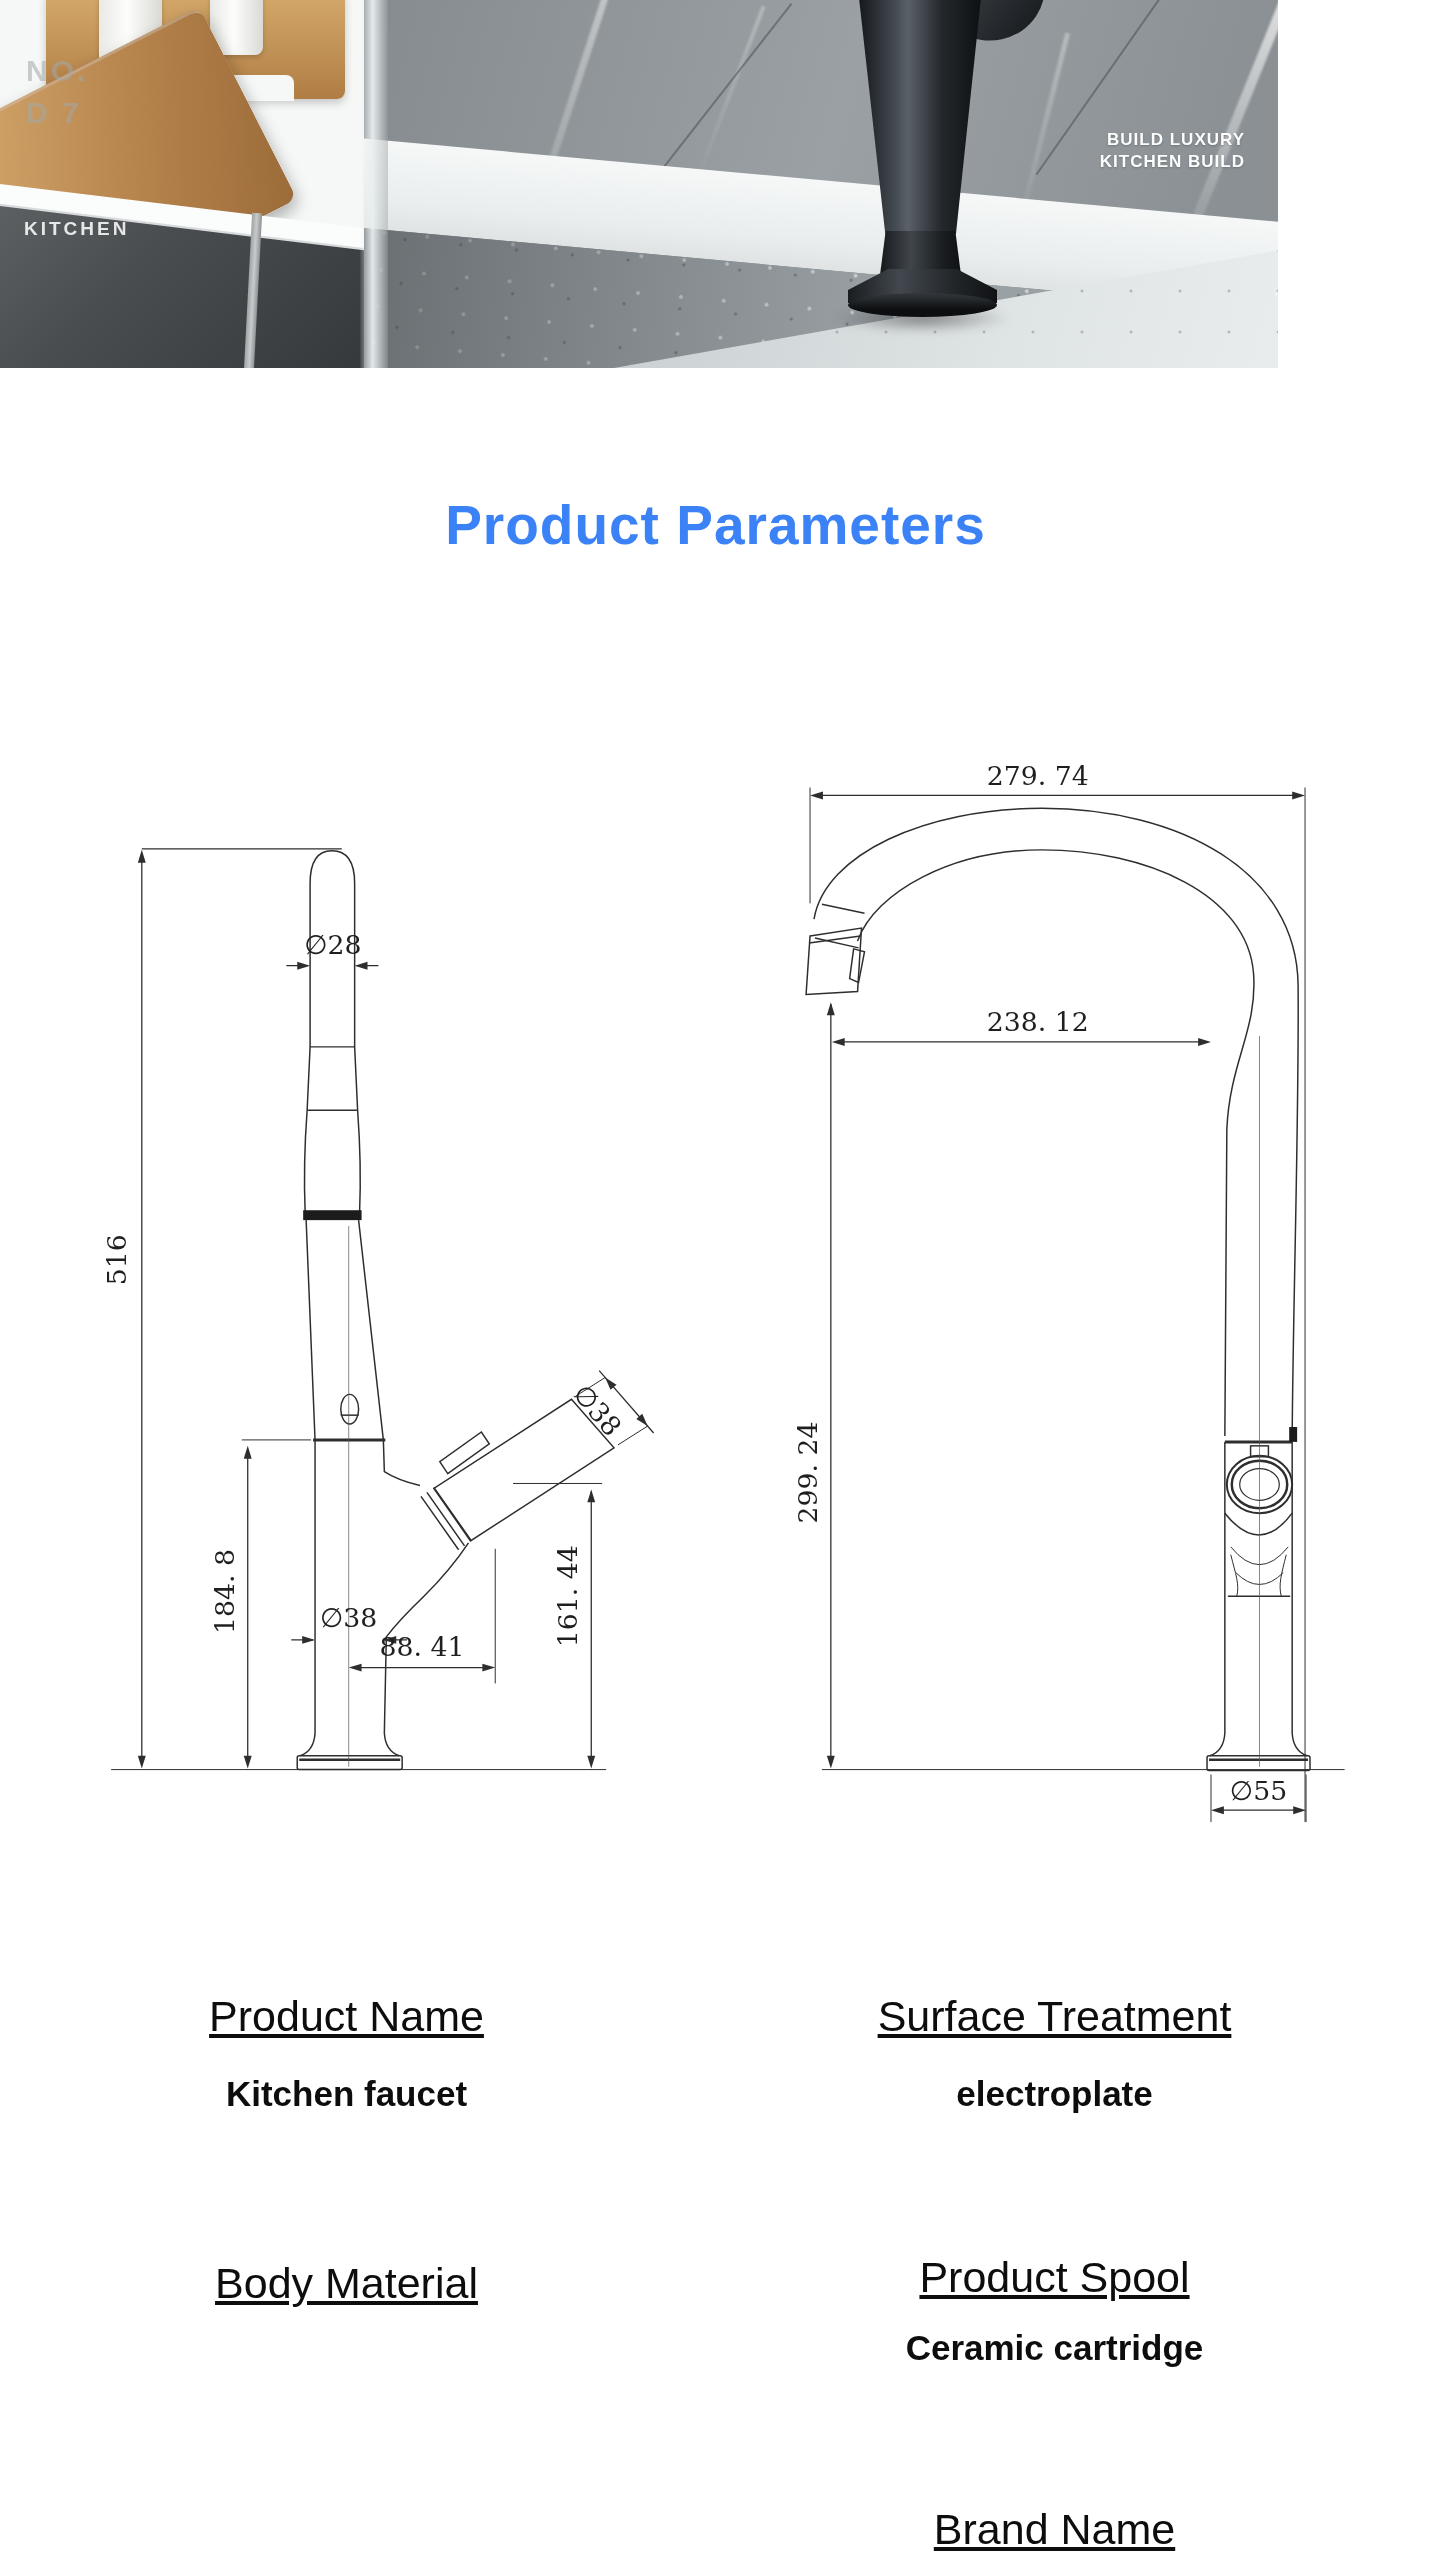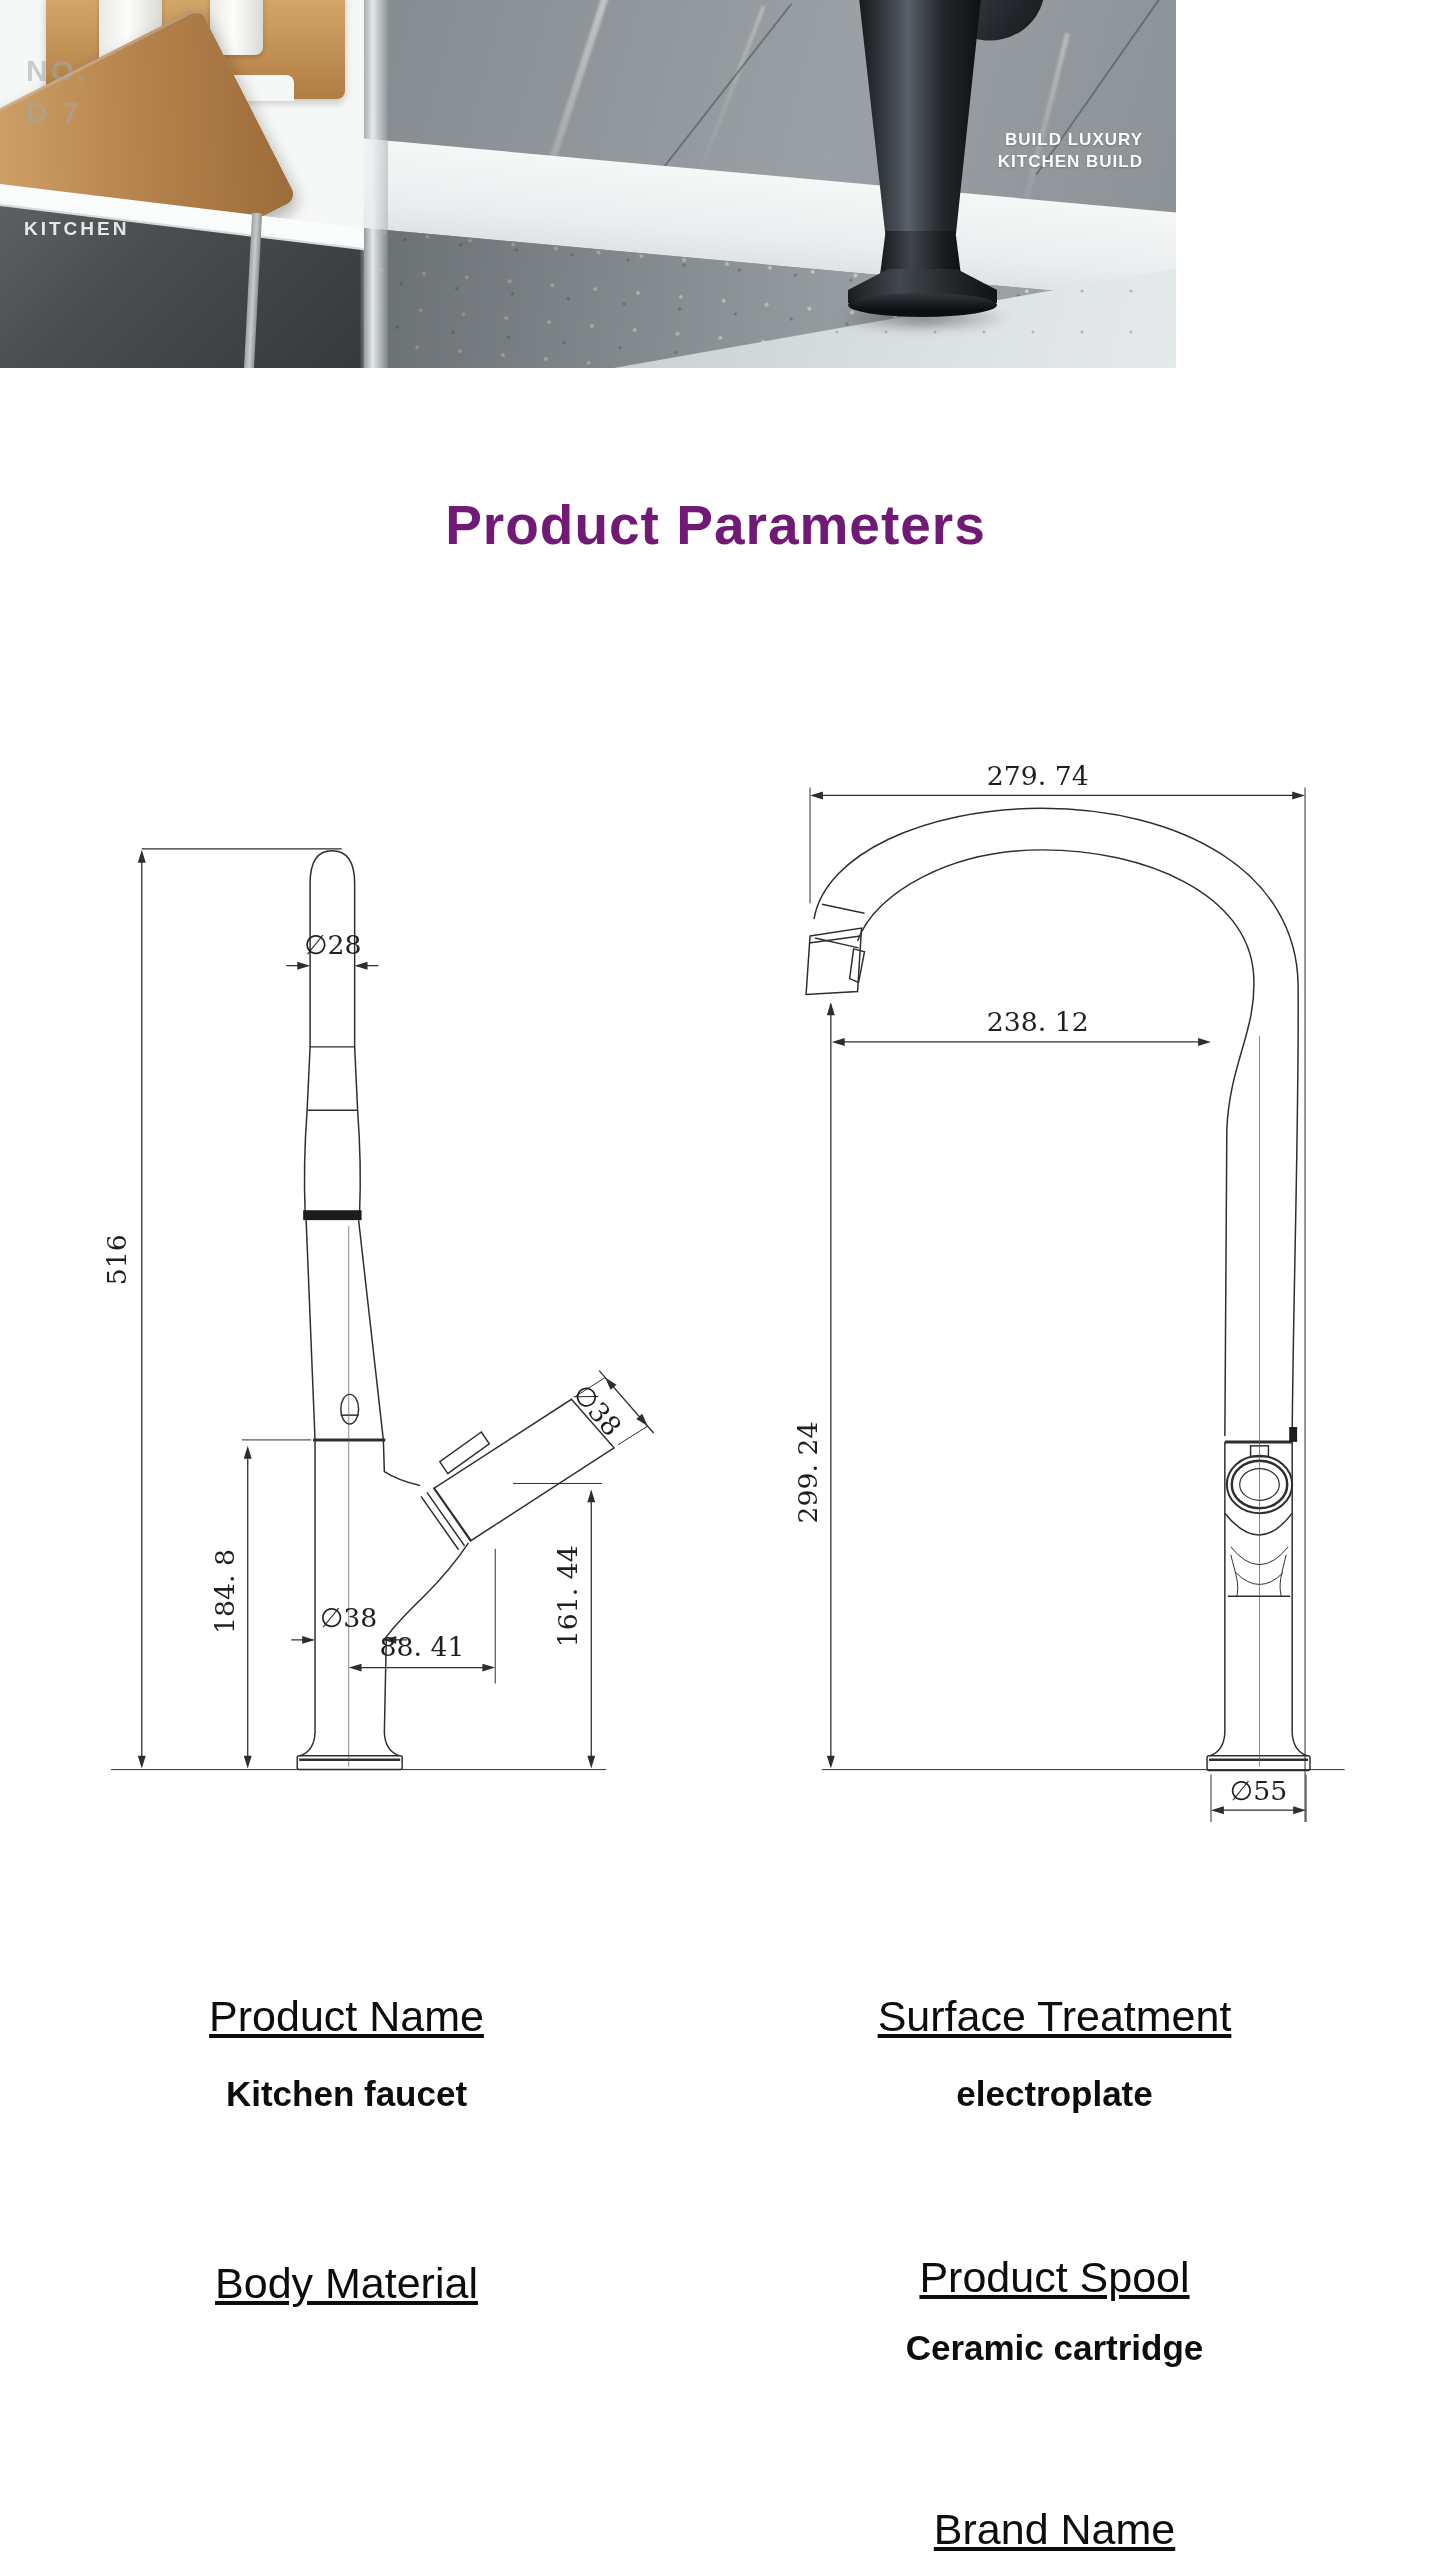--- a/index.html
+++ b/index.html
@@ -1,20 +1,20 @@
 <!DOCTYPE html>
 <html><head>
 <meta charset="utf-8">
 <style>
   html,body{margin:0;padding:0;background:#fff;}
   .page{position:relative;width:1431px;height:2576px;background:#fff;overflow:hidden;
         font-family:"Liberation Sans",sans-serif;}
 
   
-  .photo{position:absolute;left:0;top:0;width:1176px;height:368px;overflow:hidden;background:#8d9296;}
+  .photo{position:absolute;left:0;top:0;width:1278px;height:368px;overflow:hidden;background:#8d9296;}
   .backsplash{position:absolute;left:337px;top:0;width:1094px;height:327px;
       background:linear-gradient(105deg,#848a8e,#9aa0a4 45%,#8a9094 80%);}
   .vein{position:absolute;background:linear-gradient(rgba(255,255,255,.85),rgba(255,255,255,0));filter:blur(1px);}
   .vein1{left:559px;top:-20px;width:7px;height:297px;transform:rotate(18deg);opacity:.55;}
   .vein2{left:1228px;top:-15px;width:10px;height:287px;transform:rotate(22deg);opacity:.85;}
   .vein3{left:1040px;top:30px;width:5px;height:208px;transform:rotate(14deg);opacity:.4;}
   .vein4{left:728px;top:0px;width:4px;height:188px;transform:rotate(21deg);opacity:.35;}
   .seam{position:absolute;background:rgba(58,63,66,.45);}
   .seam1{left:693px;top:-30px;width:2px;height:317px;transform:rotate(38deg);}
   .seam2{left:1109px;top:-59px;width:2px;height:257px;transform:rotate(35deg);}
@@ -91,21 +91,21 @@
 
   .watermark{position:absolute;left:26px;top:50px;font-size:30px;font-weight:700;line-height:42px;
       letter-spacing:3px;color:rgba(162,167,170,.55);}
   .kitchen-label{position:absolute;left:24px;top:218px;font-size:19px;font-weight:700;
       letter-spacing:3px;color:rgba(242,244,244,.92);}
   .tagline{position:absolute;right:33px;top:129px;text-align:right;font-size:17px;font-weight:700;
       line-height:22px;letter-spacing:1px;color:#fdfdfd;text-shadow:0 1px 2px rgba(40,45,48,.3);}
 
   
   .main-title{position:absolute;left:0;top:493px;width:1431px;text-align:center;
-      font-size:55px;font-weight:700;color:#701a75;letter-spacing:1px;}
+      font-size:55px;font-weight:700;color:#3b82f6;letter-spacing:1px;}
 
   
   .drawing-svg{position:absolute;left:0;top:738px;}
   .dim-text{font-family:"DejaVu Serif",serif;font-size:27px;fill:#1f1f1f;}
 
   
   .spec-cell{position:absolute;text-align:center;color:#0d0d0d;}
   .spec-label{font-size:43px;font-weight:400;text-decoration:underline;}
   .spec-value{font-size:35px;font-weight:700;}
   .col-l{left:10px;width:673px;}

